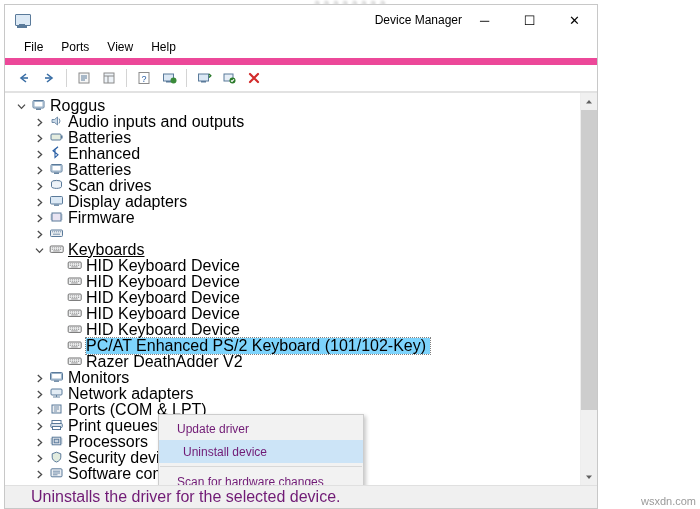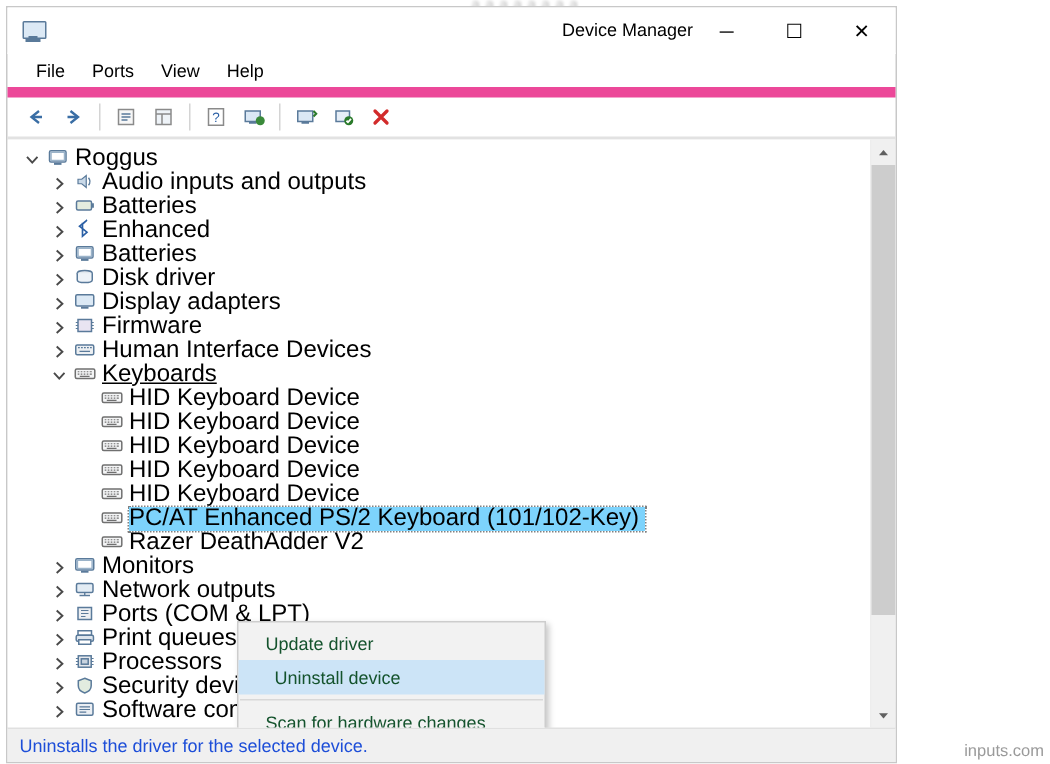--- a/index.html
+++ b/index.html
@@ -125,33 +125,33 @@
   }
   .vsthumb{
     width:16px;background:#cdcdcd;flex:0 0 auto;
   }
   .vstrack{flex:1 1 auto;width:16px;background:#f0f0f0;}
   
   .statusbar{
     height:22px;flex:0 0 auto;background:#f0f0f0;
     border-top:1px solid #e0e0e0;
     display:flex;align-items:center;
-    font-size:12px;color:#1d4ed8;padding-left:8px;
+    font-size:16px;color:#701a75;padding-left:26px;
   }
   
   .ctxmenu{
     position:absolute;left:153px;top:321px;width:204px;
     background:#f2f2f2;border:1px solid #cdcdcd;
     box-shadow:2px 2px 4px rgba(0,0,0,.22);
     padding:2px 0;
     z-index:40;
   }
   .ctxitem{
     height:23px;display:flex;align-items:center;
-    padding-left:18px;font-size:12px;color:#14532d;
+    padding-left:18px;font-size:12px;color:#701a75;
   }
   .ctxitem.hl{background:#cce4f7;padding-left:24px;}
   .ctxsep{height:1px;background:#d8d8d8;margin:3px 1px;}
   .wm{
     position:absolute;right:4px;bottom:2px;
     font-size:11px;color:#9a9a9a;
   }
 </style>
 </head>
 <body>
@@ -311,21 +311,21 @@
         <div class="node" style="padding-left: 26px;">
           <div class="twisty">
             <svg width="9" height="9" viewBox="0 0 9 9">
               <path d="M2.8 1 L6.6 4.5 L2.8 8" fill="none" stroke="#4a4a4a" stroke-width="1.3"></path>
             </svg>
           </div>
           <div class="nicon"><svg width="16" height="14" viewBox="0 0 16 14">
               <ellipse cx="7.5" cy="4.2" rx="5" ry="1.8" fill="#e3e9ef" stroke="#5a7a9a"></ellipse>
               <path d="M2.5 4.2v4.4c0 1 2.2 1.8 5 1.8s5-.8 5-1.8V4.2" fill="#eef3f8" stroke="#5a7a9a"></path>
             </svg></div>
-          <span class="nlabel">Disk driver</span>
+          <span class="nlabel">Scan drives</span>
         </div>
         <div class="node" style="padding-left: 26px;">
           <div class="twisty">
             <svg width="9" height="9" viewBox="0 0 9 9">
               <path d="M2.8 1 L6.6 4.5 L2.8 8" fill="none" stroke="#4a4a4a" stroke-width="1.3"></path>
             </svg>
           </div>
           <div class="nicon"><svg width="16" height="14" viewBox="0 0 16 14">
               <rect x="1.5" y="2.5" width="12" height="7.5" rx="1" fill="#dce9f5" stroke="#5a7a9a"></rect>
               <rect x="5" y="10.5" width="5" height="1.3" fill="#5a7a9a"></rect>
@@ -347,21 +347,20 @@
         <div class="node" style="padding-left: 26px;">
           <div class="twisty">
             <svg width="9" height="9" viewBox="0 0 9 9">
               <path d="M2.8 1 L6.6 4.5 L2.8 8" fill="none" stroke="#4a4a4a" stroke-width="1.3"></path>
             </svg>
           </div>
           <div class="nicon"><svg width="16" height="14" viewBox="0 0 16 14">
               <rect x="1.5" y="4" width="12" height="6.5" rx="1" fill="#eceff2" stroke="#5a7a9a"></rect>
               <path d="M3 5.8h1.2M5 5.8h1.2M7 5.8h1.2M9 5.8h1.2M11 5.8h1.2M4 8.2h7" stroke="#5a7a9a" stroke-width=".8"></path>
             </svg></div>
-          <span class="nlabel">Human Interface Devices</span>
         </div>
         <div class="node" style="padding-left: 26px; text-decoration: underline;">
           <div class="twisty">
             <svg width="9" height="9" viewBox="0 0 9 9">
               <path d="M1 2.6 L4.5 6.4 L8 2.6" fill="none" stroke="#4a4a4a" stroke-width="1.3"></path>
             </svg>
           </div>
           <div class="nicon"><svg width="16" height="14" viewBox="0 0 16 14">
               <rect x="1.2" y="4" width="13" height="6.4" rx="1" fill="#f4f5f6" stroke="#707070"></rect>
               <path d="M2.8 5.8h1.1M4.8 5.8h1.1M6.8 5.8h1.1M8.8 5.8h1.1M10.8 5.8h1.4M2.8 7.4h1.1M4.8 7.4h1.1M6.8 7.4h1.1M8.8 7.4h1.1M10.8 7.4h1.4M4.2 8.9h6.5" stroke="#707070" stroke-width=".7"></path>
@@ -440,21 +439,21 @@
         <div class="node" style="padding-left: 26px;">
           <div class="twisty">
             <svg width="9" height="9" viewBox="0 0 9 9">
               <path d="M2.8 1 L6.6 4.5 L2.8 8" fill="none" stroke="#4a4a4a" stroke-width="1.3"></path>
             </svg>
           </div>
           <div class="nicon"><svg width="16" height="14" viewBox="0 0 16 14">
               <rect x="2" y="3" width="11" height="6" rx="1" fill="#e3ecf4" stroke="#5a7a9a"></rect>
               <path d="M7.5 9v2M4 11h7" stroke="#5a7a9a" stroke-width=".9"></path>
             </svg></div>
-          <span class="nlabel">Network outputs</span>
+          <span class="nlabel">Network adapters</span>
         </div>
         <div class="node" style="padding-left: 26px;">
           <div class="twisty">
             <svg width="9" height="9" viewBox="0 0 9 9">
               <path d="M2.8 1 L6.6 4.5 L2.8 8" fill="none" stroke="#4a4a4a" stroke-width="1.3"></path>
             </svg>
           </div>
           <div class="nicon"><svg width="16" height="14" viewBox="0 0 16 14">
               <rect x="3" y="3" width="9" height="8" fill="#eceff2" stroke="#5a7a9a"></rect>
               <path d="M5 5h5M5 7h5M5 9h3" stroke="#5a7a9a" stroke-width=".8"></path>
@@ -534,13 +533,13 @@
       <div class="ctxitem">Scan for hardware changes</div>
 
     </div>
   </div>
 
   <div class="statusbar">
     <span>Uninstalls the driver for the selected device.</span>
   </div>
 </div>
 
-<div class="wm">inputs.com</div>
+<div class="wm">wsxdn.com</div>
 
 </body></html>

